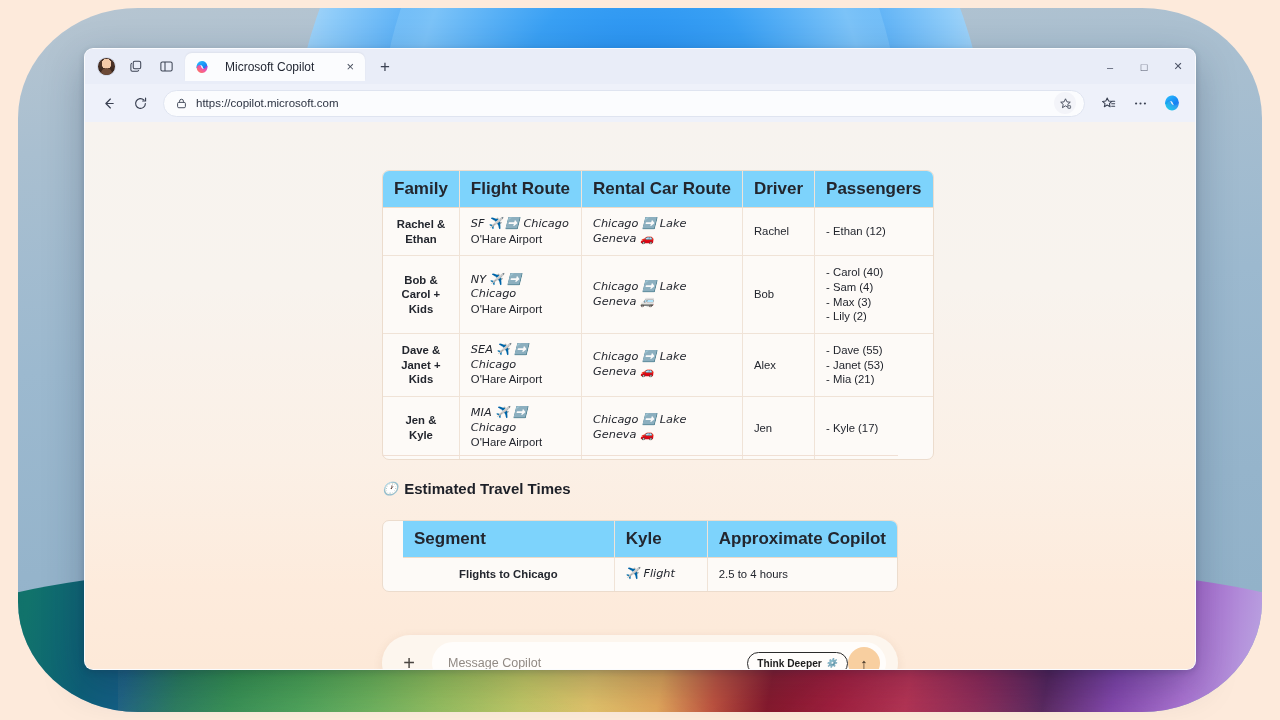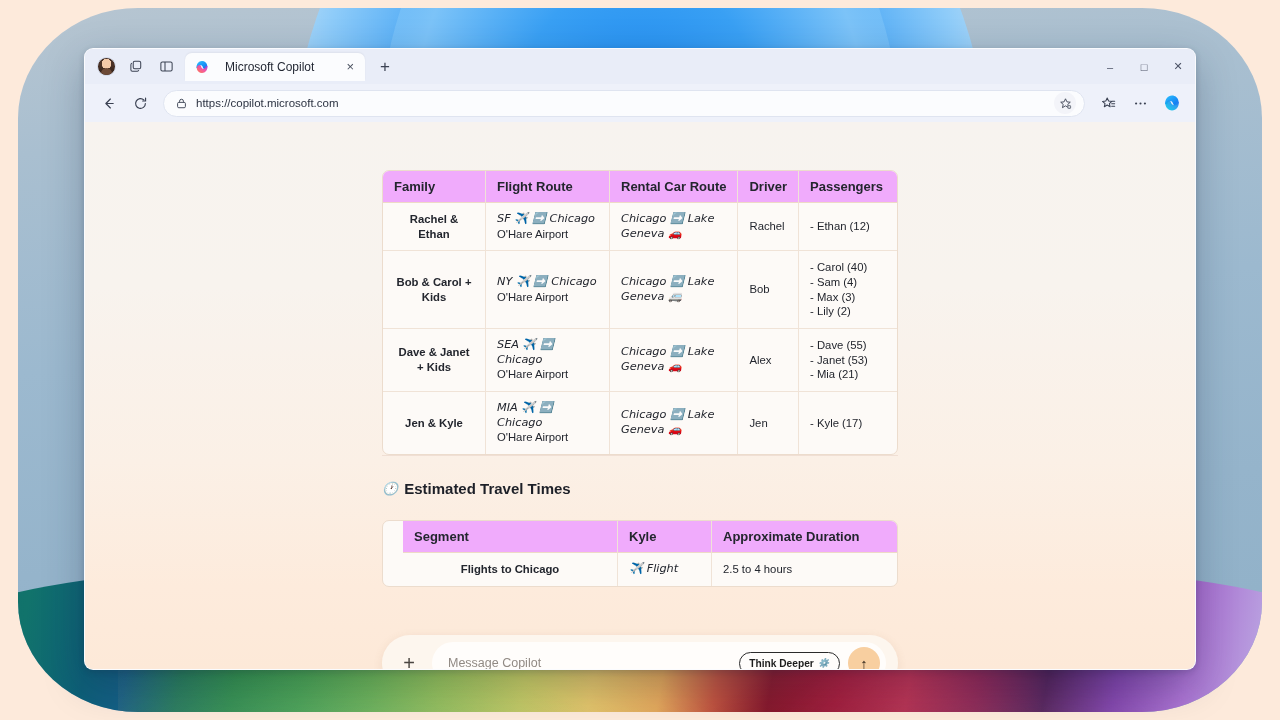--- a/index.html
+++ b/index.html
@@ -146,24 +146,24 @@
     border: 1px solid #ecdccd;
     border-radius: 7px;
     overflow: hidden;
     font-size: 11.3px;
     color: #23262e;
   }
   #table-routes { left: 297px; top: 48px; width: 516px; }
   #table-times  { left: 297px; top: 398px; width: 516px; padding-left: 20px; }
 
   .md-table th {
-    background: #f0abfc;
+    background: #7dd3fc;
     text-align: left;
     font-weight: 700;
-    font-size: 13px;
+    font-size: 17px;
     padding: 8px 11px;
     color: #23262e;
     border-bottom: 1px solid #eedac6;
     white-space: nowrap;
   }
   .md-table td {
     padding: 9px 11px;
     border-top: 1px solid #f0e3d7;
     vertical-align: middle;
     line-height: 1.30;
@@ -197,21 +197,21 @@
     display: flex; align-items: center; padding: 0 12px;
     gap: 8px;
   }
   #plus-btn {
     width: 30px; height: 30px; border-radius: 50%;
     display: flex; align-items: center; justify-content: center;
     font-size: 20px; color: #4a4540; font-weight: 300;
   }
   #input-shell {
     flex: 1; height: 42px; background: #fffdfb; border-radius: 21px;
-    display: flex; align-items: center; padding: 0 6px 0 16px; gap: 8px;
+    display: flex; align-items: center; padding: 0 6px 0 16px; 
   }
   #msg-input {
     flex: 1; border: none; outline: none; background: transparent;
     font-family: "Liberation Sans", sans-serif; font-size: 12.5px; color: #2a2a2a;
   }
   #msg-input::placeholder { color: #918a84; }
   #think-deeper {
     display: flex; align-items: center; gap: 5px;
     height: 23px; padding: 0 9px; border: 1.3px solid #2b2b2b;
     border-radius: 12px; font-size: 10.2px; font-weight: 700; color: #1d1d1d;
@@ -442,21 +442,21 @@
       <div id="heading">
         <span class="emoji">🕐</span>
         <span>Estimated Travel Times</span>
       </div>
 
       <table class="md-table" id="table-times">
         <thead>
           <tr>
             <th style="width:214px">Segment</th>
             <th style="width:94px">Kyle</th>
-            <th>Approximate Duration</th>
+            <th>Approximate Copilot</th>
           </tr>
         </thead>
         <tbody>
           <tr>
             <td class="b">Flights to Chicago</td>
             <td class="emoji">✈️ Flight</td>
             <td>2.5 to 4 hours</td>
           </tr>
         </tbody>
       </table>

